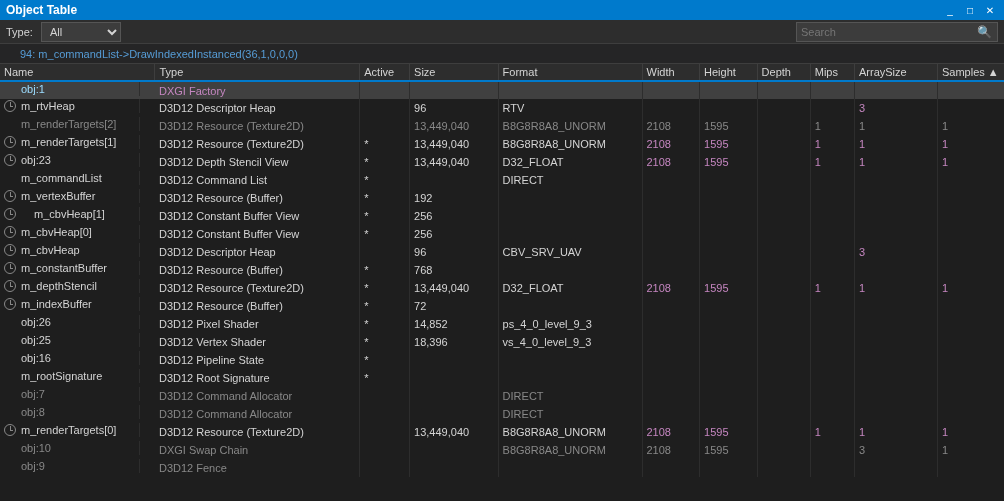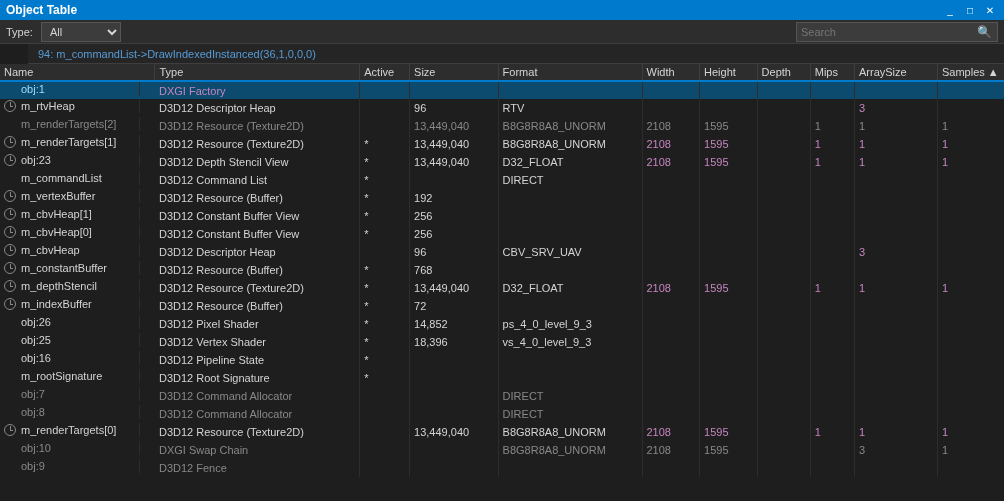--- a/index.html
+++ b/index.html
@@ -89,28 +89,27 @@
     }
 
     .search-icon {
       color: #888;
       font-size: 12px;
       padding-right: 4px;
     }
 
     .breadcrumb {
       background: #252526;
-      padding: 2px 10px;
+      padding: 2px 20px;
       color: #569cd6;
       font-size: 11px;
       height: 20px;
       display: flex;
       align-items: center;
       border-bottom: 1px solid #3e3e3e;
-      margin-left: 28px;
     }
 
     .table-container {
       overflow: auto;
       height: calc(501px - 20px - 26px - 20px);
       background: #1e1e1e;
     }
 
     table {
       width: 100%;
@@ -141,21 +140,21 @@
       position: relative;
     }
 
     th:last-child { border-right: none; }
 
     tbody tr {
       height: 18px;
     }
 
     tbody tr.selected {
-      background: #0c4a6e;
+      background: #404040;
     }
 
     tbody tr.dim td {
       color: #888;
     }
 
     td {
       padding: 1px 4px;
       border-right: 1px solid #2d2d2d;
       white-space: nowrap;
@@ -359,21 +358,21 @@
           <td class="col-size">192</td>
           <td class="col-format"></td>
           <td class="col-width"></td>
           <td class="col-height"></td>
           <td class="col-depth"></td>
           <td class="col-mips"></td>
           <td class="col-arraysize"></td>
           <td class="col-samples"></td>
         </tr>
         <tr>
-          <td class="col-name" style="display: flex; align-items: center; gap: 3px;">
+          <td class="col-name" style="display: flex; align-items: center; gap: 16px;">
             <span class="clock-icon"></span>
             <span>m_cbvHeap[1]</span>
           </td>
           <td class="col-type">D3D12 Constant Buffer View</td>
           <td class="col-active">*</td>
           <td class="col-size">256</td>
           <td class="col-format"></td>
           <td class="col-width"></td>
           <td class="col-height"></td>
           <td class="col-depth"></td>

